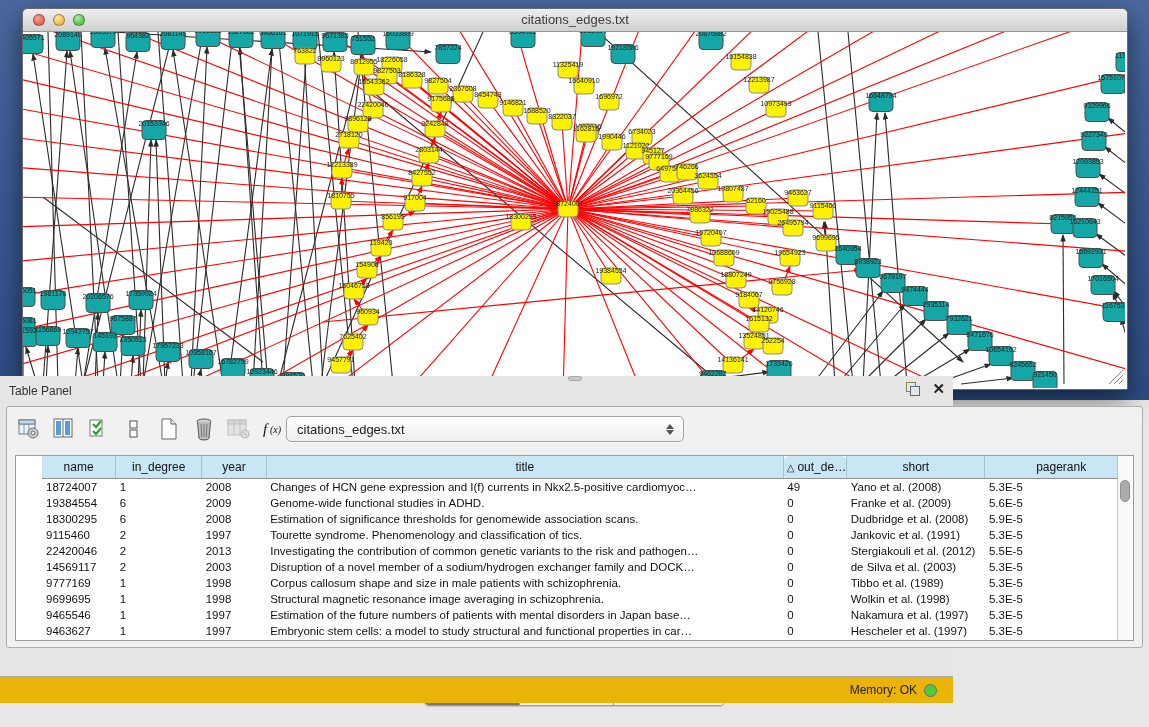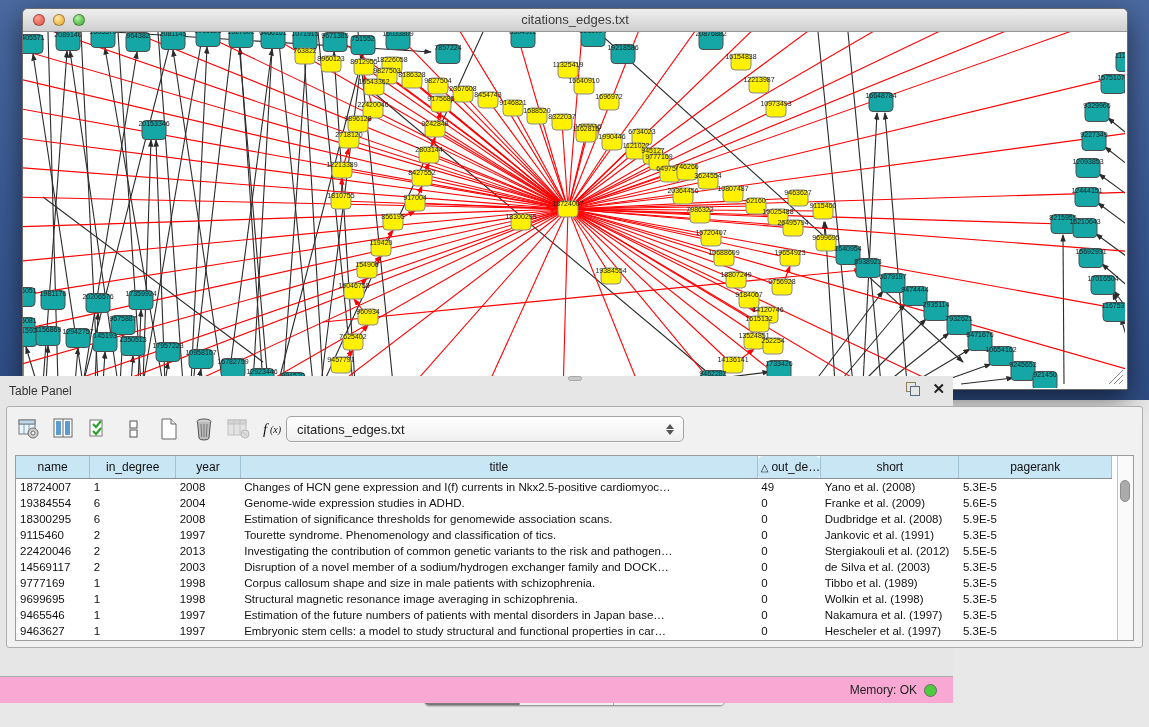--- a/index.html
+++ b/index.html
@@ -44,21 +44,21 @@
          border-radius:5px;background:linear-gradient(180deg,#FFFFFF,#EFEFEF);
          box-shadow:0 1px 0 rgba(255,255,255,.7);display:flex;align-items:center;}
   .combo-text{flex:1;padding-left:10px;font-size:13px;color:#222;}
   .combo-steppers{width:18px;display:flex;flex-direction:column;align-items:center;gap:1px;padding-right:4px;}
   .combo-steppers span{width:0;height:0;border-left:4px solid transparent;border-right:4px solid transparent;}
   .step-up{border-bottom:5px solid #555;}
   .step-dn{border-top:5px solid #555;}
   
   .grid-wrap{position:absolute;left:8px;top:48px;right:8px;bottom:6px;background:#fff;
              border:1px solid #9c9c9c;box-sizing:border-box;overflow:hidden;}
-  table.grid{border-collapse:collapse;table-layout:fixed;width:1096px;font-size:11.5px;color:#111;}
+  table.grid{border-collapse:collapse;table-layout:fixed;width:1096px;font-size:11.5px;color:#111;margin-left:26px;}
   .grid th{background:#C9E6F4;border-right:1px solid #9fc3d4;border-bottom:1px solid #8e8e8e;
            font-weight:normal;font-size:12px;height:22px;text-align:center;padding:0 3px;
            overflow:hidden;white-space:nowrap;}
   .grid td{height:16px;padding:0 4px;overflow:hidden;white-space:nowrap;border:0;}
   .col-name{width:72px;}.col-ind{width:84px;}.col-year{width:63px;}.col-title{width:505px;}
   .col-out{width:62px;}.col-short{width:135px;}.col-pr{width:149px;}
   .sortmark{font-size:10px;margin-right:3px;}
   .vscroll{position:absolute;right:0;top:0;bottom:0;width:15px;background:#FAFAFA;
            border-left:1px solid #C4C4C4;}
   .vthumb{position:absolute;left:2px;top:24px;width:10px;height:22px;border-radius:5px;
@@ -66,21 +66,21 @@
   
   .tabs{position:absolute;left:0;top:276px;width:100%;display:flex;justify-content:center;}
   .seg{display:flex;border:1px solid #9a9a9a;border-radius:5px;overflow:hidden;
        box-shadow:0 1px 1px rgba(0,0,0,.15);}
   .seg .tab{padding:3px 14px;font-size:13px;background:linear-gradient(180deg,#FDFDFD,#EFEFEF);
             color:#222;border-right:1px solid #A8A8A8;}
   .seg .tab:last-child{border-right:0;}
   .seg .tab.sel{background:linear-gradient(180deg,#8F8F8F,#7C7C7C);color:#F2F2F2;
                 box-shadow:inset 0 1px 3px rgba(0,0,0,.35);}
   
-  .statusbar{position:absolute;left:0;bottom:0;width:100%;height:27px;background:#f9a8d4;
+  .statusbar{position:absolute;left:0;bottom:0;width:100%;height:27px;background:#eab308;
              border-top:1px solid #ABABAB;display:flex;align-items:center;justify-content:flex-end;
              gap:7px;padding-right:12px;box-sizing:border-box;}
   .mem-label{font-size:12px;color:#222;}
   .mem-dot{width:13px;height:13px;border-radius:50%;background:#4ECB3F;border:1px solid #6a6a6a;
            box-sizing:border-box;margin-right:4px;}
 </style>
 </head>
 <body>
 
 <div class="desktop">
@@ -931,22 +931,22 @@
               <td>1</td>
               <td>2008</td>
               <td>Changes of HCN gene expression and I(f) currents in Nkx2.5-positive cardiomyoc…</td>
               <td>49</td>
               <td>Yano et al. (2008)</td>
               <td>5.3E-5</td>
             </tr>
             <tr>
               <td>19384554</td>
               <td>6</td>
-              <td>2004</td>
-              <td>Genome-wide expression studies in ADHD.</td>
+              <td>2009</td>
+              <td>Genome-wide functional studies in ADHD.</td>
               <td>0</td>
               <td>Franke et al. (2009)</td>
               <td>5.6E-5</td>
             </tr>
             <tr>
               <td>18300295</td>
               <td>6</td>
               <td>2008</td>
               <td>Estimation of significance thresholds for genomewide association scans.</td>
               <td>0</td>

